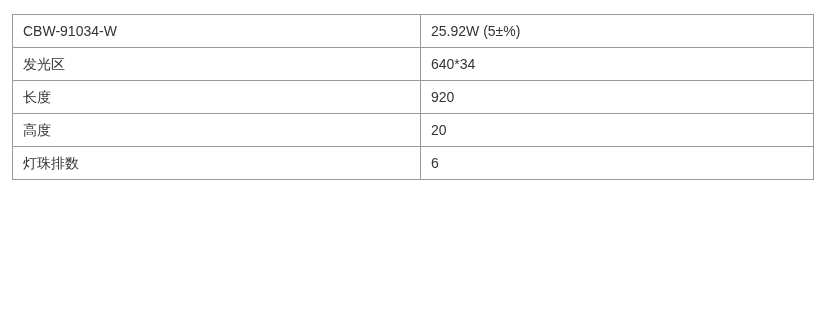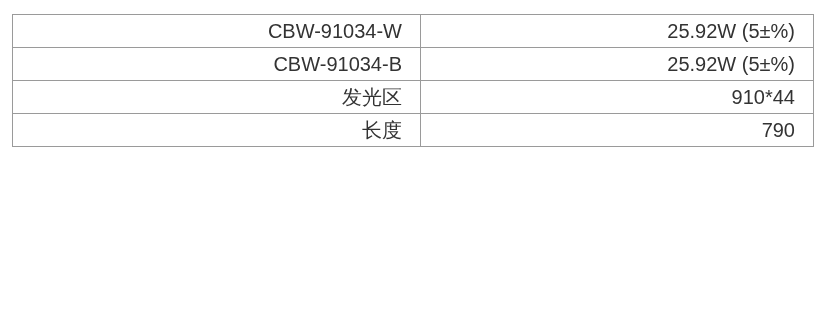--- a/index.html
+++ b/index.html
@@ -24,24 +24,24 @@
     width: 801px;
     border-collapse: collapse;
     table-layout: fixed;
     background: #ffffff;
   }
   table.spec-table col.col-param { width: 408px; }
   table.spec-table col.col-value { width: 393px; }
   table.spec-table td {
     border: 1px solid #9a9a9a;
     height: 32px;
-    padding: 0 18px;
-    text-align: right;
+    padding: 0 10px;
+    text-align: left;
     vertical-align: middle;
-    font-size: 20px;
+    font-size: 14px;
     line-height: 18px;
     color: #333333;
     white-space: nowrap;
     overflow: hidden;
   }
   table.spec-table td.cell-param { }
   table.spec-table td.cell-value { }
 </style>
 </head>
 <body>
@@ -51,26 +51,30 @@
     <colgroup>
       <col class="col-param">
       <col class="col-value">
     </colgroup>
     <tbody>
         <tr>
           <td class="cell-param">CBW-91034-W</td>
           <td class="cell-value">25.92W (5±%)</td>
         </tr>
         <tr>
-          <td class="cell-param">CBW-91034-B</td>
-          <td class="cell-value">25.92W (5±%)</td>
-        </tr>
-        <tr>
           <td class="cell-param">发光区</td>
-          <td class="cell-value">910*44</td>
+          <td class="cell-value">640*34</td>
         </tr>
         <tr>
           <td class="cell-param">长度</td>
-          <td class="cell-value">790</td>
+          <td class="cell-value">920</td>
+        </tr>
+        <tr>
+          <td class="cell-param">高度</td>
+          <td class="cell-value">20</td>
+        </tr>
+        <tr>
+          <td class="cell-param">灯珠排数</td>
+          <td class="cell-value">6</td>
         </tr>
       </tbody>
   </table>
 </div>
 
 </body></html>

